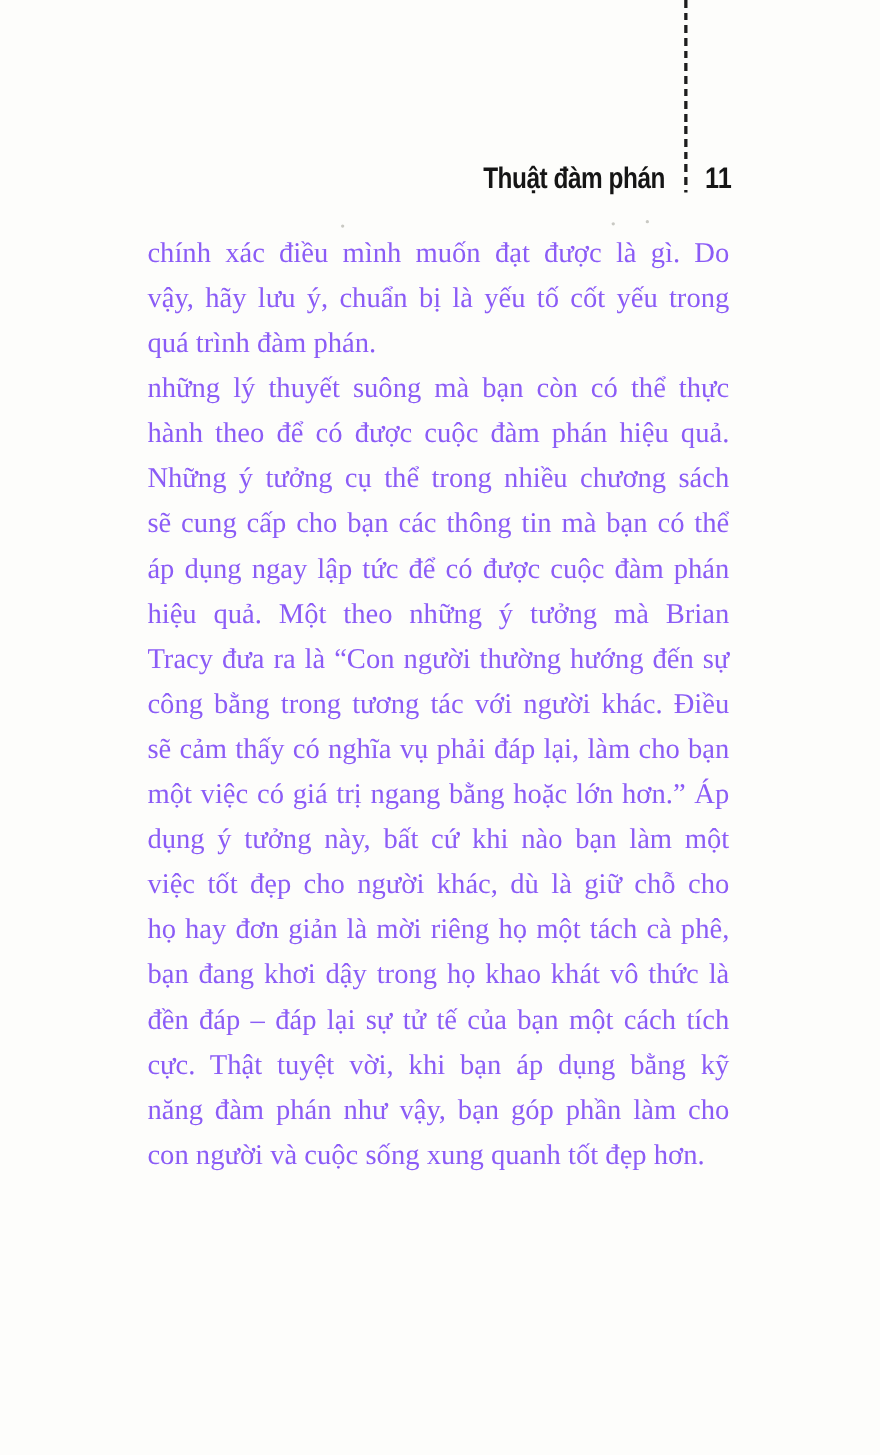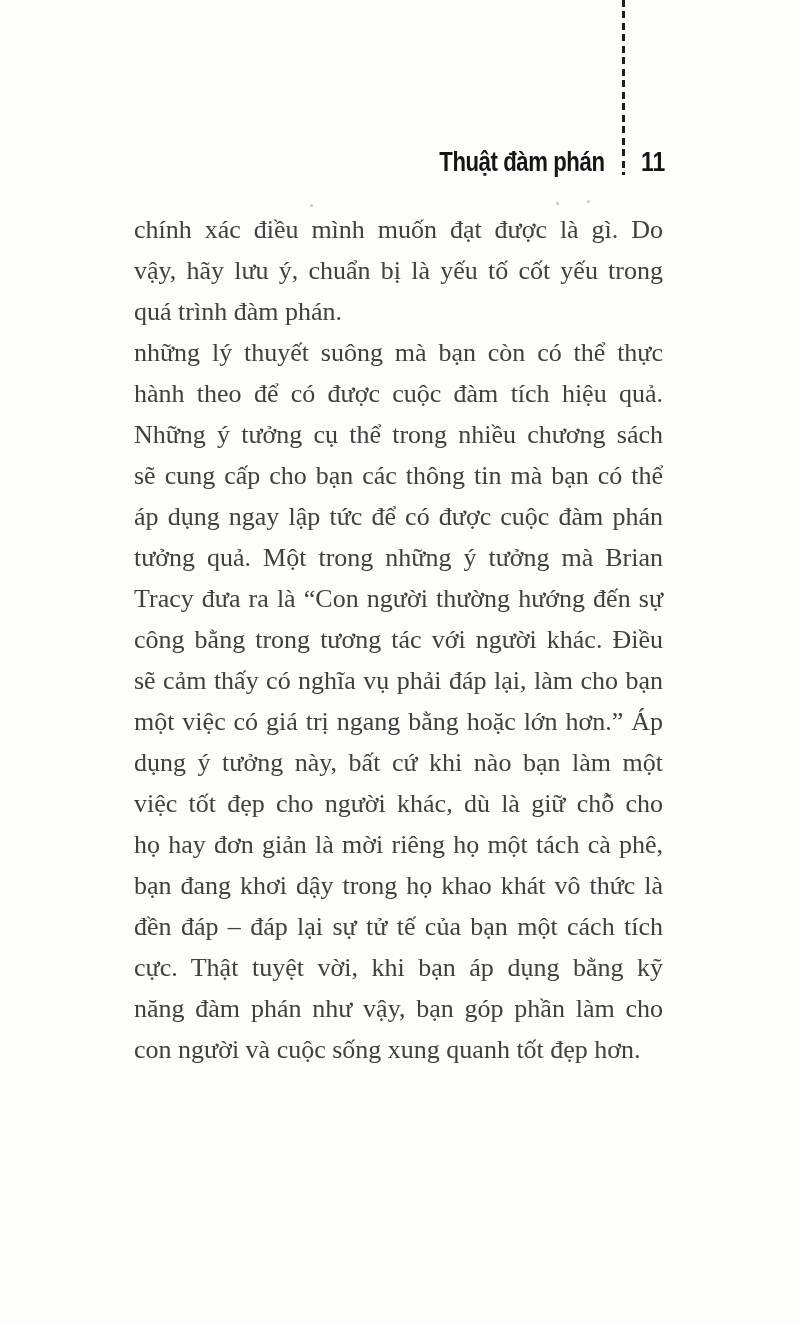--- a/index.html
+++ b/index.html
@@ -57,21 +57,21 @@
     transform-origin: left center;
   }
   
   .page-body {
     position: absolute;
     left: 134px;
     top: 209px;
     width: 529px;
     font-size: 26px;
     line-height: 41px;
-    color: #404040;
+    color: #8b5cf6;
   }
   .ln {
     text-align: justify;
     text-align-last: justify;
     white-space: normal;
   }
   .ln-end {
     text-align: right;
     text-align-last: left;
   }
@@ -106,25 +106,25 @@
   <div class="page-body">
 
     <div>
       <div class="ln">chính xác điều mình muốn đạt được là gì. Do</div>
       <div class="ln">vậy, hãy lưu ý, chuẩn bị là yếu tố cốt yếu trong</div>
       <div class="ln ln-end">quá trình đàm phán.</div>
     </div>
 
     <div>
       <div class="ln">những lý thuyết suông mà bạn còn có thể thực</div>
-      <div class="ln">hành theo để có được cuộc đàm tích hiệu quả.</div>
+      <div class="ln">hành theo để có được cuộc đàm phán hiệu quả.</div>
       <div class="ln">Những ý tưởng cụ thể trong nhiều chương sách</div>
       <div class="ln">sẽ cung cấp cho bạn các thông tin mà bạn có thể</div>
       <div class="ln">áp dụng ngay lập tức để có được cuộc đàm phán</div>
-      <div class="ln">tưởng quả. Một trong những ý tưởng mà Brian</div>
+      <div class="ln">hiệu quả. Một theo những ý tưởng mà Brian</div>
       <div class="ln">Tracy đưa ra là “Con người thường hướng đến sự</div>
       <div class="ln">công bằng trong tương tác với người khác. Điều</div>
       <div class="ln">sẽ cảm thấy có nghĩa vụ phải đáp lại, làm cho bạn</div>
       <div class="ln">một việc có giá trị ngang bằng hoặc lớn hơn.” Áp</div>
       <div class="ln">dụng ý tưởng này, bất cứ khi nào bạn làm một</div>
       <div class="ln">việc tốt đẹp cho người khác, dù là giữ chỗ cho</div>
       <div class="ln">họ hay đơn giản là mời riêng họ một tách cà phê,</div>
       <div class="ln">bạn đang khơi dậy trong họ khao khát vô thức là</div>
       <div class="ln">đền đáp – đáp lại sự tử tế của bạn một cách tích</div>
       <div class="ln">cực. Thật tuyệt vời, khi bạn áp dụng bằng kỹ</div>

